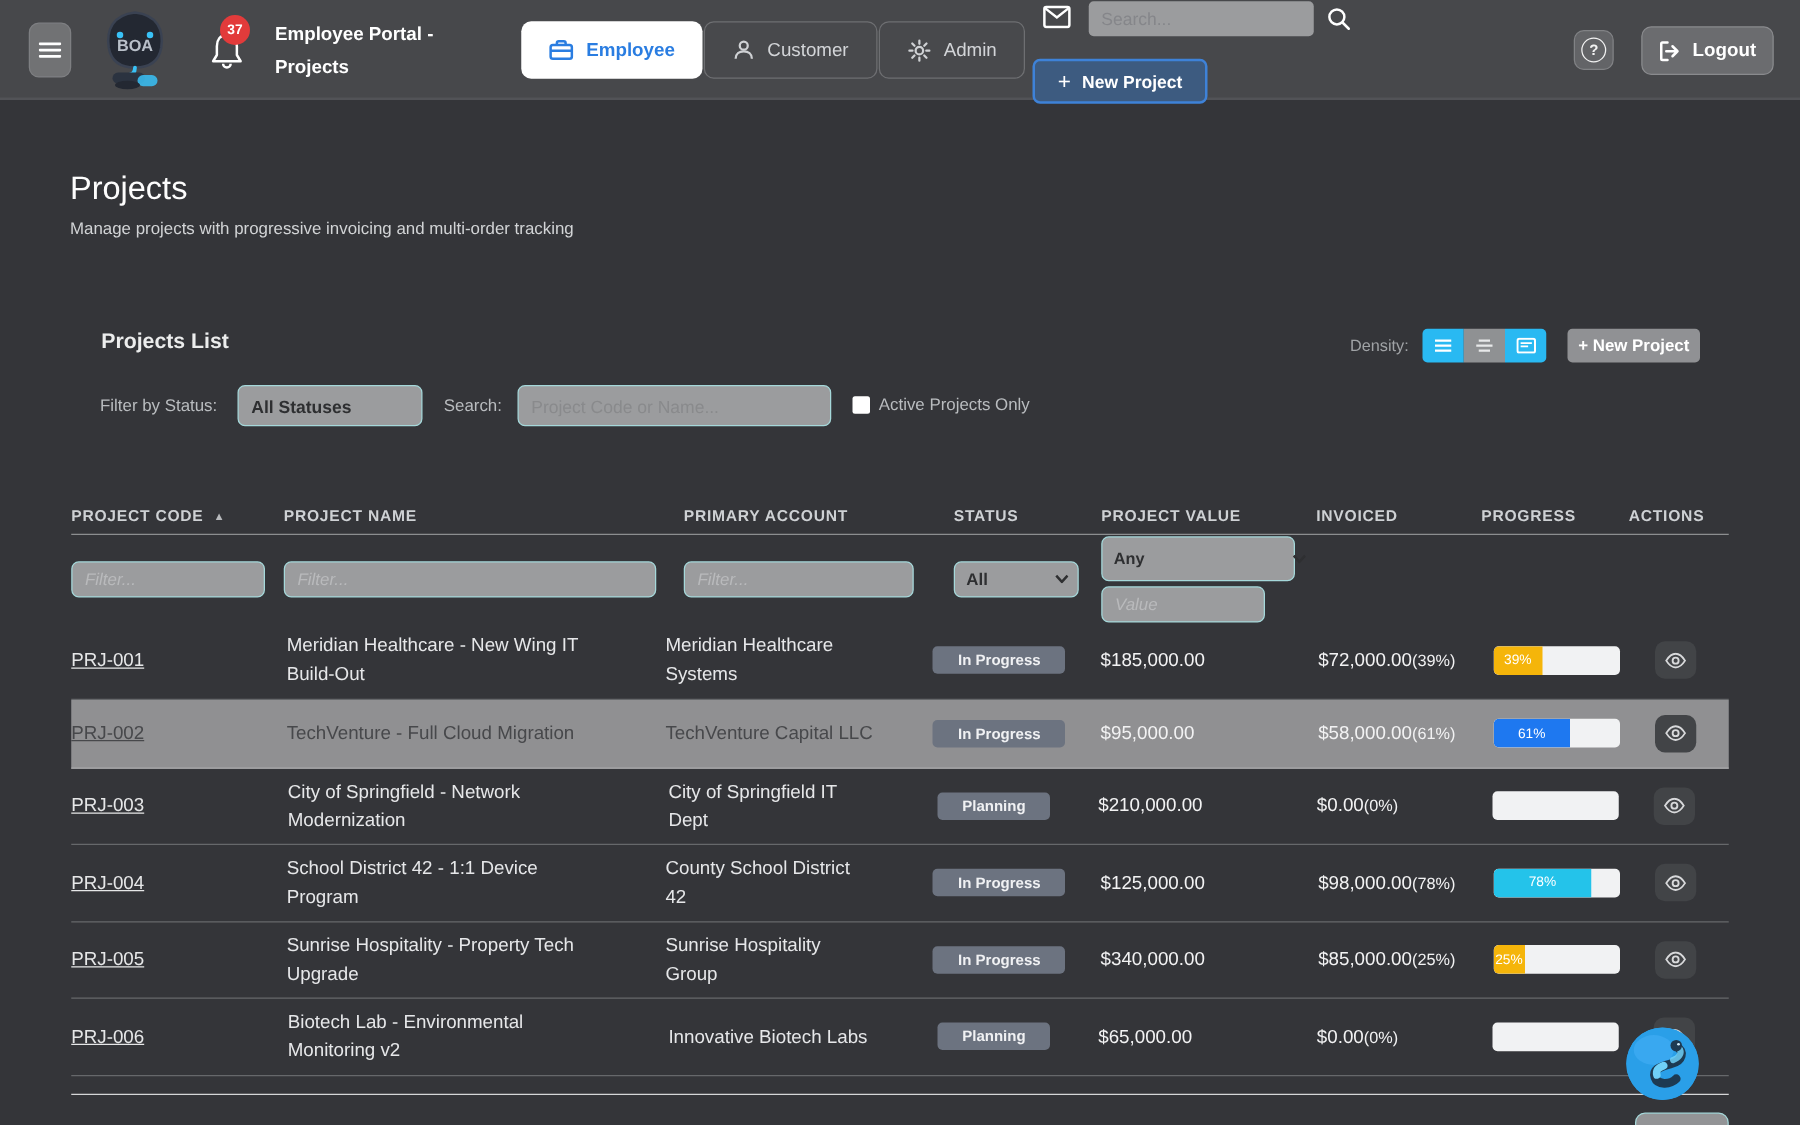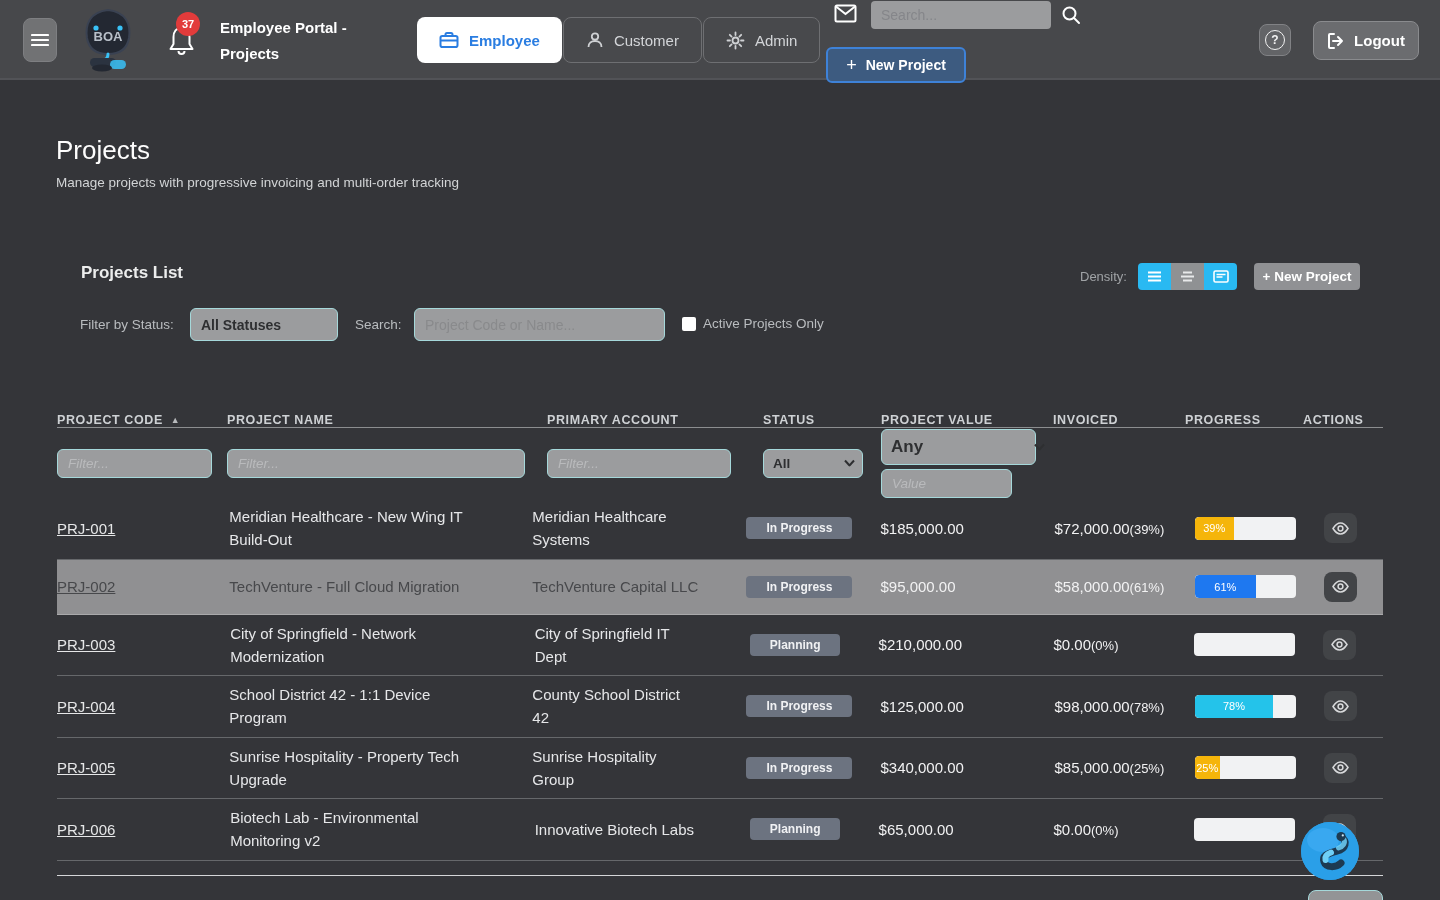--- a/index.html
+++ b/index.html
@@ -110,21 +110,21 @@
   }
   .list-search::placeholder { color:#898a8c; }
   .active-checkbox {
     position:absolute; left:682px; top:317px; width:14px; height:14px;
     appearance:none; -webkit-appearance:none; background:#ffffff; border-radius:2px; cursor:pointer;
   }
   .active-label { position:absolute; left:703px; top:316px; font-size:13.5px; color:#b9bcbf; }
   
   .table-wrap { position:absolute; left:57px; top:398px; width:1326px; }
   .thead, .trow, .filter-row { display:flex; align-items:center; }
-  .thead { height:30px; border-bottom:1px solid #8c8e90; align-items:flex-end; }
+  .thead { height:30px; border-bottom:1px solid #8c8e90; align-items:center; }
   .th {
     font-size:12.5px; font-weight:bold; letter-spacing:.6px; color:#ced1d4;
     text-transform:uppercase; display:flex; gap:8px; align-items:center;
   }
   .sort-arrow { font-size:9px; color:#b8babd; }
   .col-code { width:170px; }
   .col-name { width:320px; padding-right:22px; }
   .col-account { width:216px; padding-right:18px; }
   .col-status { width:118px; }
   .col-value { width:172px; }
@@ -141,21 +141,21 @@
   .col-code .tfilter { width:155px; }
   .col-name .tfilter { width:298px; }
   .col-account .tfilter { width:184px; }
   .select-wrap { position:relative; display:inline-block; }
   .mini-select {
     background:#9b9c9e; border:1px solid #a5d8da; border-radius:6px;
     font-family:"Liberation Sans",sans-serif; color:#2e2f31;
     appearance:none; -webkit-appearance:none; cursor:pointer; padding:0 9px;
   }
   .status-filter { width:100px; height:29px; font-size:13.5px; font-weight:bold; }
-  .value-op { width:155px; height:36px; font-size:17px; font-weight:bold; }
+  .value-op { width:155px; height:36px; font-size:13px; font-weight:bold; }
   .value-stack { display:flex; flex-direction:column; gap:4px; }
   .value-input { width:131px; height:29px; }
   .chev { position:absolute; right:8px; top:50%; transform:translateY(-50%); pointer-events:none; }
   .trow { min-height:55px; border-bottom:1px solid #66686b; padding:7px 0; font-size:15px;gap:28px; }
   .trow .col-name, .trow .col-account { line-height:1.55; color:#e6e7e9; }
   .code-link { color:#e6e7e8; text-decoration:underline; cursor:pointer; font-size:15px; }
   .trow.highlighted { background:#909092; border-bottom:1px solid #a9a9ab; }
   .trow.highlighted .code-link,
   .trow.highlighted .col-name,
   .trow.highlighted .col-account { color:#47484b; }

